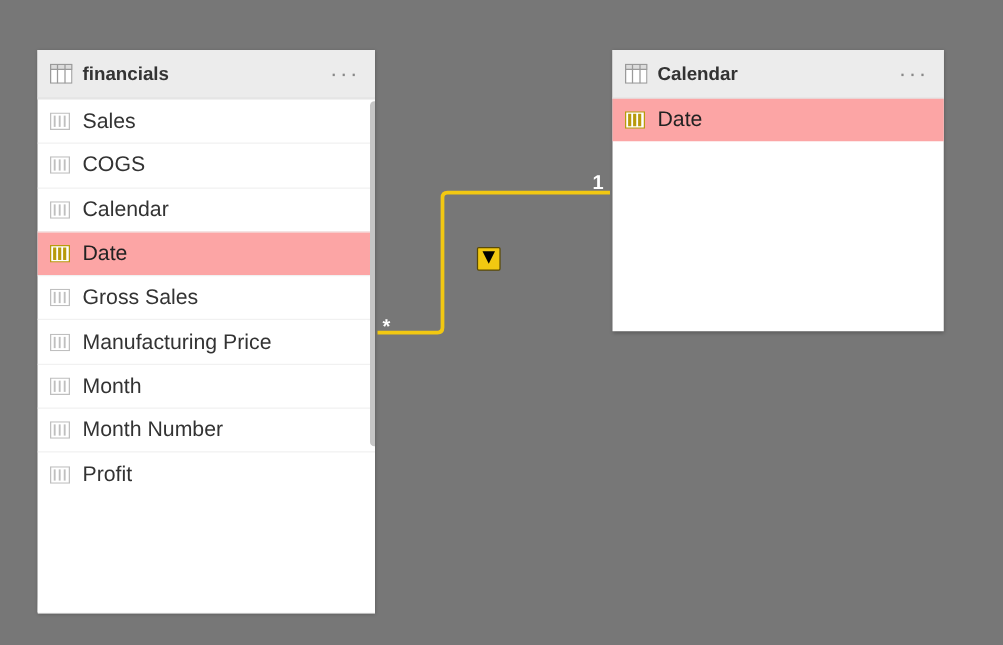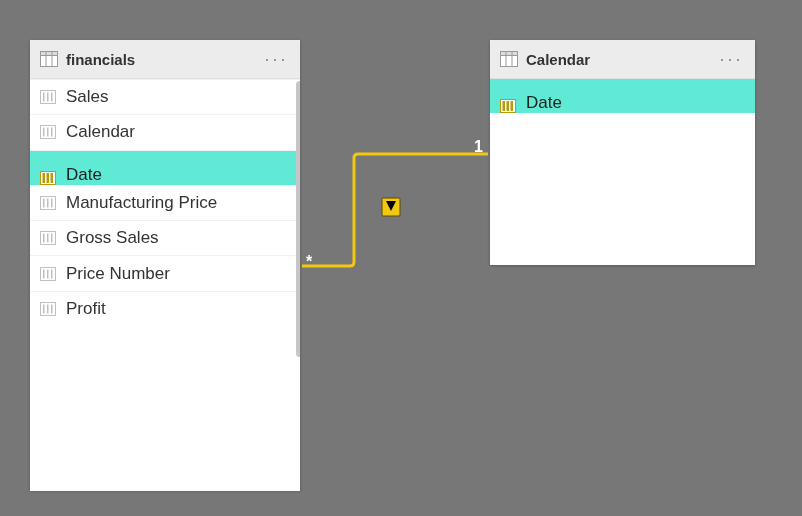--- a/index.html
+++ b/index.html
@@ -4,21 +4,21 @@
 <style>
   html, body { margin:0; padding:0; width:802px; height:516px; background:#777777; font-family:"Segoe UI", Arial, sans-serif; overflow:hidden; }
   .canvas { position:relative; width:802px; height:516px; }
   .table-card { position:absolute; background:#ffffff; box-shadow:0 1px 3px rgba(0,0,0,.25); }
   .table-header { display:flex; align-items:center; height:38px; padding:0 10px; background:#ececec; border-bottom:1px solid #e0e0e0; }
   .table-header .title { font-weight:600; font-size:15px; color:#333; flex:1; }
   .dots { color:#888; font-size:18px; letter-spacing:2px; padding:0 2px; cursor:pointer; }
   .field-list { position:relative; max-height:100%; }
   .field-row { display:flex; align-items:center; height:34.3px; padding:0 10px; font-size:17px; color:#333; border-top:1px solid #f1f1f1; cursor:pointer; }
   .field-row:first-child { border-top:none; }
-  .field-row.selected { background:#5eead4; color:#222;align-items:flex-end; }
+  .field-row.selected { background:#fca5a5; color:#222; }
   .field-row.selected .col-icon rect { fill:#ffffff; stroke:#b89b0c; }
   .field-row.selected .col-icon .bars rect { fill:#b89b0c; }
   .scroll-hint { position:absolute; top:2px; right:-3px; width:7px; height:276px; background:#c6c6c6; border-radius:4px; }
   svg.table-icon { width:18px; height:16px; margin-right:8px; flex:0 0 auto; }
   svg.col-icon { width:16px; height:14px; margin-right:10px; flex:0 0 auto; }
   svg.rel { position:absolute; overflow:visible; }
   .rel-line { stroke:#f2c811; stroke-width:3; fill:none; stroke-linejoin:round; }
   .rel-arrow-box { fill:#f2c811; stroke:#5a4a06; stroke-width:1; }
   .rel-arrow-tri { fill:#000; }
   .cardinality { position:absolute; font-size:16px; font-weight:600; color:#fff; }
@@ -63,20 +63,31 @@
         </div>
       <div class="field-row">
           <svg class="col-icon" viewBox="0 0 16 14">
             <rect x="0.5" y="0.5" width="15" height="13" fill="#fff" stroke="#bfbfbf"></rect>
             <g class="bars">
               <rect x="3" y="2.5" width="1.5" height="9" fill="#bfbfbf"></rect>
               <rect x="7" y="2.5" width="1.5" height="9" fill="#bfbfbf"></rect>
               <rect x="11" y="2.5" width="1.5" height="9" fill="#bfbfbf"></rect>
             </g>
           </svg>
+          <span>COGS</span>
+        </div>
+      <div class="field-row">
+          <svg class="col-icon" viewBox="0 0 16 14">
+            <rect x="0.5" y="0.5" width="15" height="13" fill="#fff" stroke="#bfbfbf"></rect>
+            <g class="bars">
+              <rect x="3" y="2.5" width="1.5" height="9" fill="#bfbfbf"></rect>
+              <rect x="7" y="2.5" width="1.5" height="9" fill="#bfbfbf"></rect>
+              <rect x="11" y="2.5" width="1.5" height="9" fill="#bfbfbf"></rect>
+            </g>
+          </svg>
           <span>Calendar</span>
         </div>
       <div class="field-row selected">
           <svg class="col-icon" viewBox="0 0 16 14">
             <rect x="0.5" y="0.5" width="15" height="13" fill="#fff" stroke="#bfbfbf"></rect>
             <g class="bars">
               <rect x="3" y="2.5" width="1.5" height="9" fill="#bfbfbf"></rect>
               <rect x="7" y="2.5" width="1.5" height="9" fill="#bfbfbf"></rect>
               <rect x="11" y="2.5" width="1.5" height="9" fill="#bfbfbf"></rect>
             </g>
@@ -85,43 +96,54 @@
         </div>
       <div class="field-row">
           <svg class="col-icon" viewBox="0 0 16 14">
             <rect x="0.5" y="0.5" width="15" height="13" fill="#fff" stroke="#bfbfbf"></rect>
             <g class="bars">
               <rect x="3" y="2.5" width="1.5" height="9" fill="#bfbfbf"></rect>
               <rect x="7" y="2.5" width="1.5" height="9" fill="#bfbfbf"></rect>
               <rect x="11" y="2.5" width="1.5" height="9" fill="#bfbfbf"></rect>
             </g>
           </svg>
+          <span>Gross Sales</span>
+        </div>
+      <div class="field-row">
+          <svg class="col-icon" viewBox="0 0 16 14">
+            <rect x="0.5" y="0.5" width="15" height="13" fill="#fff" stroke="#bfbfbf"></rect>
+            <g class="bars">
+              <rect x="3" y="2.5" width="1.5" height="9" fill="#bfbfbf"></rect>
+              <rect x="7" y="2.5" width="1.5" height="9" fill="#bfbfbf"></rect>
+              <rect x="11" y="2.5" width="1.5" height="9" fill="#bfbfbf"></rect>
+            </g>
+          </svg>
           <span>Manufacturing Price</span>
         </div>
       <div class="field-row">
           <svg class="col-icon" viewBox="0 0 16 14">
             <rect x="0.5" y="0.5" width="15" height="13" fill="#fff" stroke="#bfbfbf"></rect>
             <g class="bars">
               <rect x="3" y="2.5" width="1.5" height="9" fill="#bfbfbf"></rect>
               <rect x="7" y="2.5" width="1.5" height="9" fill="#bfbfbf"></rect>
               <rect x="11" y="2.5" width="1.5" height="9" fill="#bfbfbf"></rect>
             </g>
           </svg>
-          <span>Gross Sales</span>
+          <span>Month</span>
         </div>
       <div class="field-row">
           <svg class="col-icon" viewBox="0 0 16 14">
             <rect x="0.5" y="0.5" width="15" height="13" fill="#fff" stroke="#bfbfbf"></rect>
             <g class="bars">
               <rect x="3" y="2.5" width="1.5" height="9" fill="#bfbfbf"></rect>
               <rect x="7" y="2.5" width="1.5" height="9" fill="#bfbfbf"></rect>
               <rect x="11" y="2.5" width="1.5" height="9" fill="#bfbfbf"></rect>
             </g>
           </svg>
-          <span>Price Number</span>
+          <span>Month Number</span>
         </div>
       <div class="field-row">
           <svg class="col-icon" viewBox="0 0 16 14">
             <rect x="0.5" y="0.5" width="15" height="13" fill="#fff" stroke="#bfbfbf"></rect>
             <g class="bars">
               <rect x="3" y="2.5" width="1.5" height="9" fill="#bfbfbf"></rect>
               <rect x="7" y="2.5" width="1.5" height="9" fill="#bfbfbf"></rect>
               <rect x="11" y="2.5" width="1.5" height="9" fill="#bfbfbf"></rect>
             </g>
           </svg>

